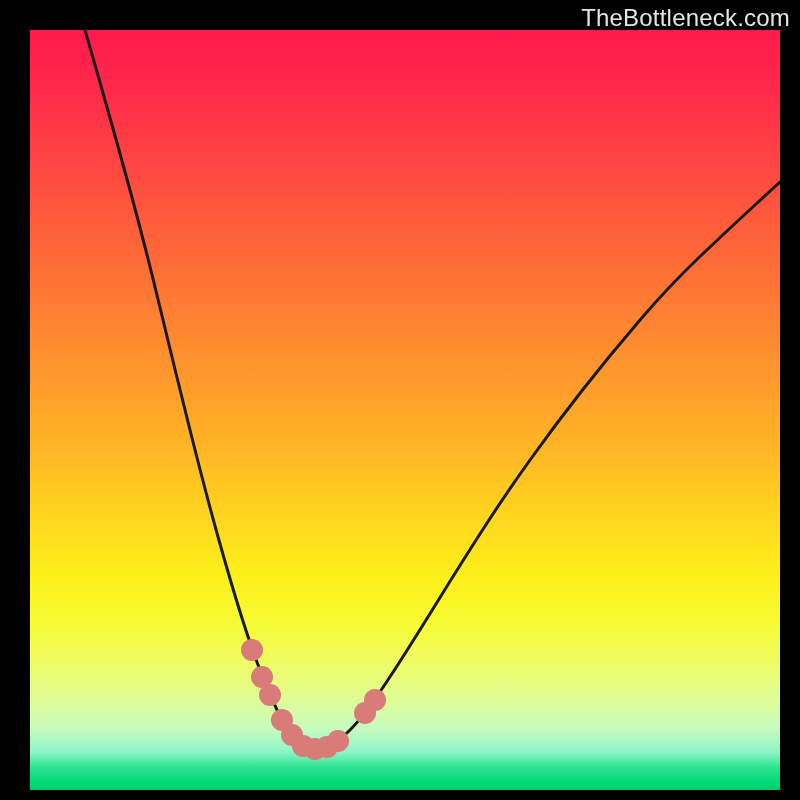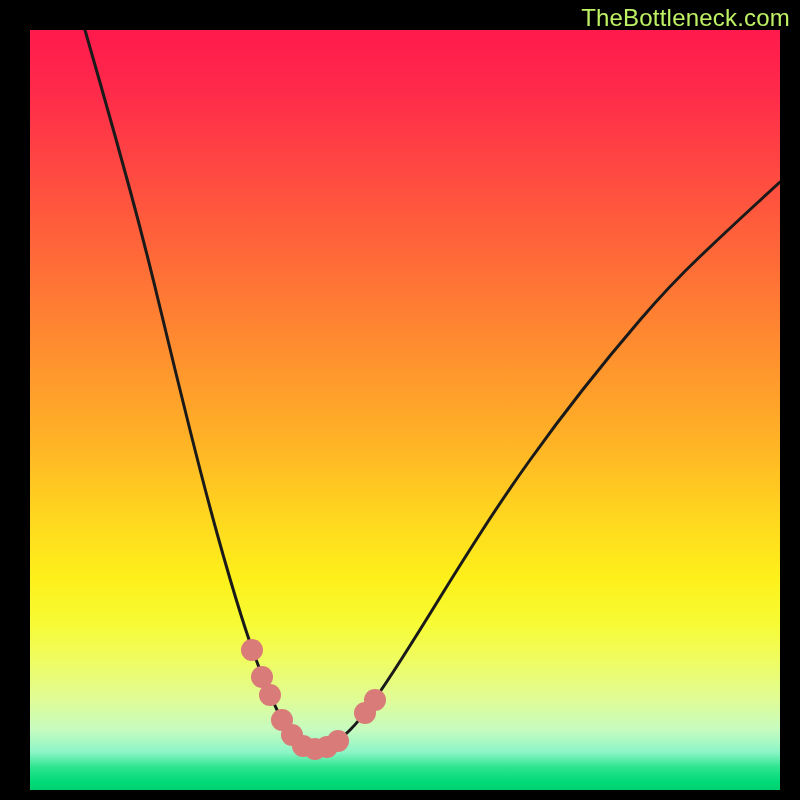--- a/index.html
+++ b/index.html
@@ -43,21 +43,21 @@
       #8df5c7 95%,
       #2de58f 97%,
       #00d977 99%,
       #00d070 100%
     );
   }
   .watermark {
     position: absolute;
     top: 4px;
     right: 10px;
-    color: #bef264;
+    color: #e5e5e5;
     font-size: 24px;
     font-weight: 500;
     letter-spacing: 0.2px;
     font-family: Arial, Helvetica, sans-serif;
   }
   svg.curve-layer {
     position: absolute;
     left: 0;
     top: 0;
     width: 750px;

